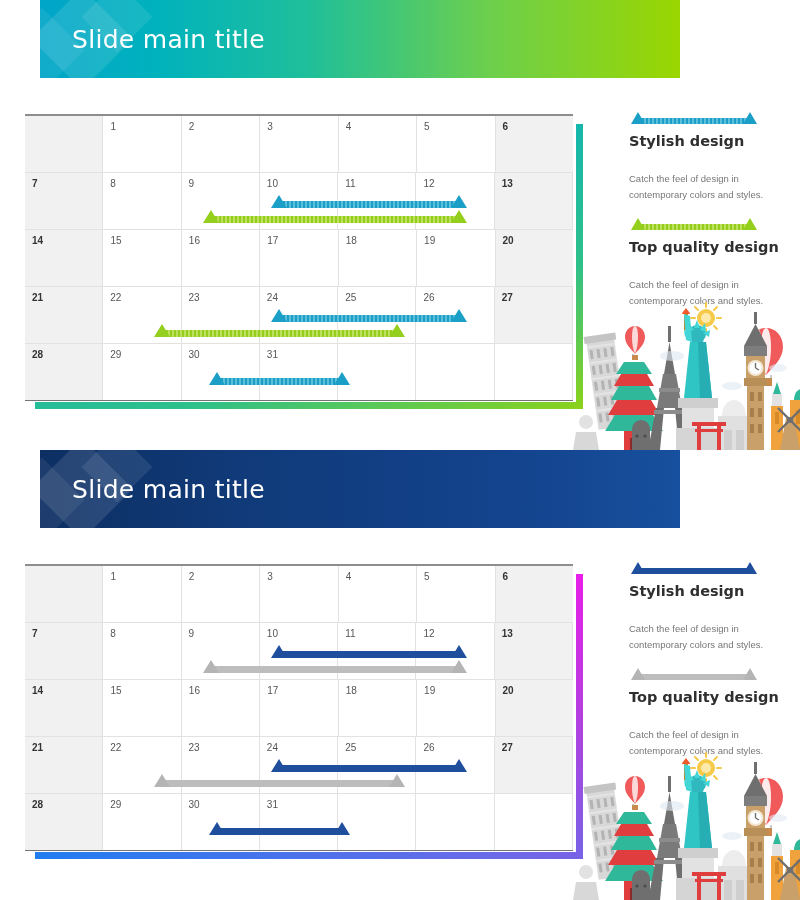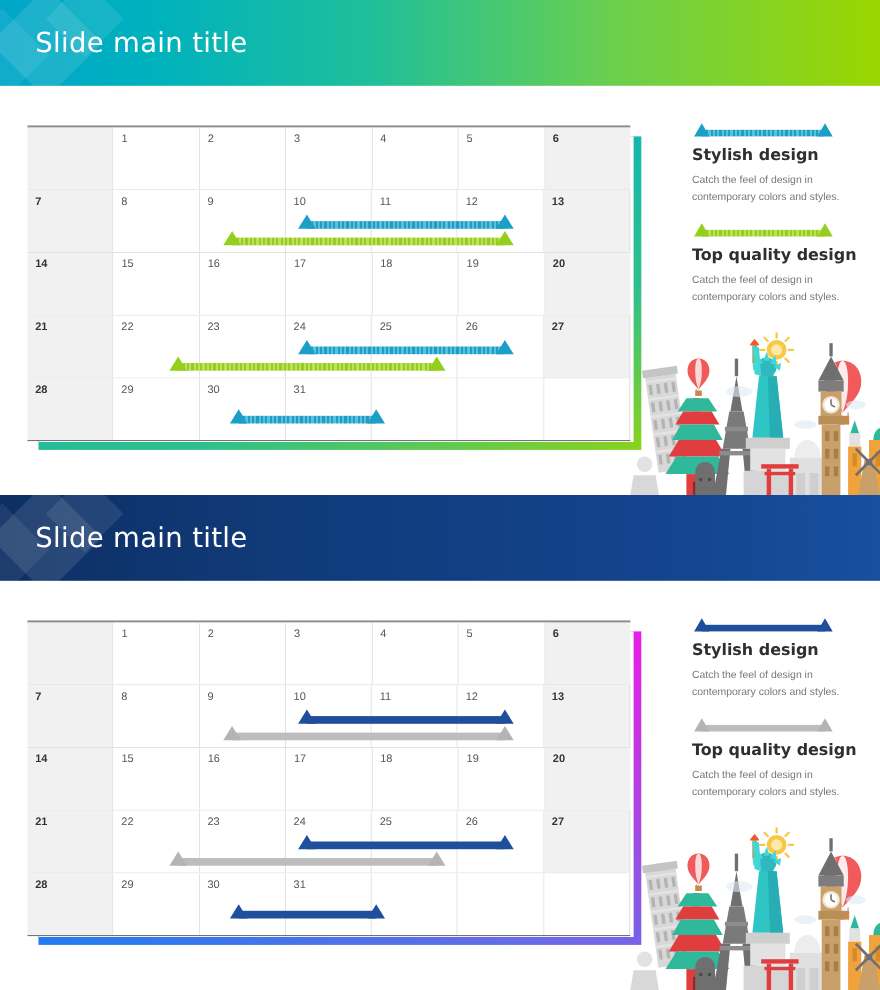--- a/index.html
+++ b/index.html
@@ -5,21 +5,21 @@
   * { box-sizing: border-box; margin: 0; padding: 0; }
   html, body {
     width: 800px; height: 900px;
     background: #ffffff;
     font-family: "Liberation Sans", sans-serif;
     overflow: hidden;
   }
   .slide { position: relative; width: 800px; height: 450px; background: #fff; overflow: hidden; }
 
   
-  .header { position: relative; width: 800px; height: 78px; overflow: hidden; }
+  .header { position: relative; width: 640px; height: 78px; overflow: hidden; margin-left: 40px; }
   .header.green { background: linear-gradient(90deg,#00a5c8 0%,#00b2bd 18%,#1fbf9a 42%,#6ccf4d 70%,#9ad600 100%); }
   .header.navy  { background: linear-gradient(90deg,#0d2f63 0%,#103a78 30%,#123f85 55%,#14458f 78%,#17509e 100%); }
   .diamond { position: absolute; transform: rotate(45deg); pointer-events: none; }
   .d1 { width: 72px; height: 72px; left: 6px; top: 3px; background: rgba(255,255,255,0.11); }
   .d2 { width: 50px; height: 50px; left: 52px; top: -8px; background: rgba(255,255,255,0.09); }
   .d3 { width: 60px; height: 60px; left: -28px; top: 20px; background: rgba(255,255,255,0.07); }
   .slide-title {
     position: absolute; left: 32px; top: 50%; transform: translateY(-50%);
     font-size: 25px; color: #fff; font-weight: 400; letter-spacing: .3px;
     font-family: "DejaVu Sans", sans-serif;
@@ -82,21 +82,21 @@
   .legend-bar::after  { right: -7px; }
   .legend-bar.c-blue  { background: repeating-linear-gradient(90deg,#1b9fc6 0 2px,#5cc0dd 2px 4px); }
   .legend-bar.c-blue::before, .legend-bar.c-blue::after { border-bottom: 12px solid #1b9fc6; }
   .legend-bar.c-green { background: repeating-linear-gradient(90deg,#93cf1c 0 2px,#bfe05e 2px 4px); }
   .legend-bar.c-green::before, .legend-bar.c-green::after { border-bottom: 12px solid #93cf1c; }
   .legend-bar.c-navy  { background: #1f4e9c; }
   .legend-bar.c-navy::before, .legend-bar.c-navy::after { border-bottom: 12px solid #1f4e9c; }
   .legend-bar.c-gray  { background: #bdbdbd; }
   .legend-bar.c-gray::before, .legend-bar.c-gray::after { border-bottom: 12px solid #b4b4b4; }
   .legend-title { font-size: 14.5px; font-weight: bold; color: #2f2f2f; font-family: "DejaVu Sans", sans-serif; }
-  .legend-body { font-size: 9.5px; color: #777; line-height: 1.65; margin-top: 7px; max-width: 160px; }
+  .legend-body { font-size: 9.5px; color: #777; line-height: 1.65; margin-top: 22px; max-width: 160px; }
 
   
   .landmarks { position: absolute; left: 572px; right: 0; bottom: 0; height: 160px; }
   .landmarks svg { display: block; width: 100%; height: 100%; }
 </style>
 </head>
 <body>
 
 <div id="root">
   <div class="slide">

